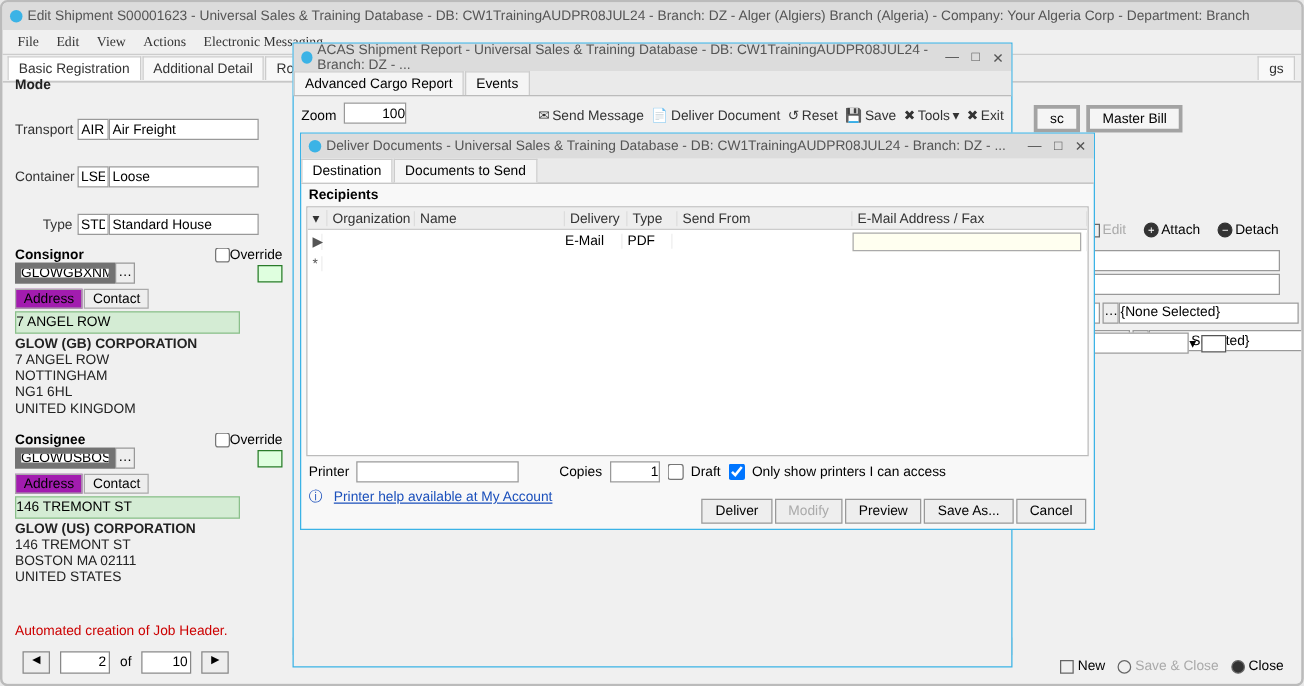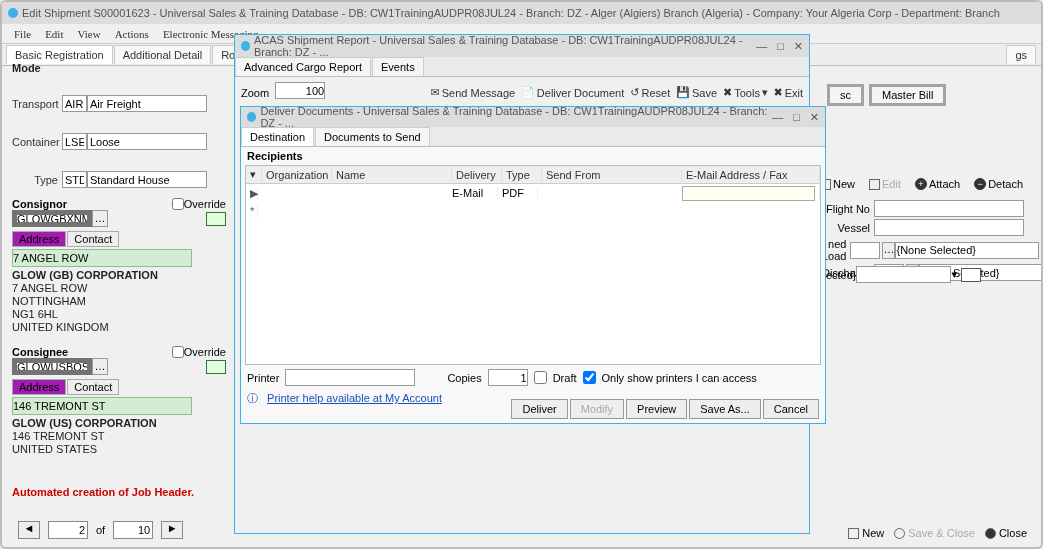--- a/index.html
+++ b/index.html
@@ -28,21 +28,21 @@
 .envelope { width: 20px; height: 14px; border: 1px solid #2a7a2a; background: #dfffdf; margin-left: 4px; }
 .code-row { display: flex; align-items: center; }
 .code-row input { width: 80px; height: 17px; border: 5px solid #737373; }
 .code-row .search-btn { width: 16px; height: 17px; border: 1px solid #999; background: #eee; text-align: center; line-height: 15px; cursor: pointer; }
 .mini-tabs { display: flex; margin-top: 4px; }
 .mini-tab { padding: 1px 6px; border: 1px solid #aaa; margin-right: 1px; background: #eee; }
 .mini-tab.active { background: #a21caf; }
 .addr-input { width: 180px; height: 18px; border: 1px solid #8bbf8b; background: #d4ecd4; margin-top: 2px; }
 .addr-block { margin-top: 2px; line-height: 13px; color: #222; }
 .addr-block .b { font-weight: bold; }
-.red-note { color: #c00; font-weight: bold; margin-top: 30px; font-size: 11px; }
+.red-note { color: #c00; font-weight: normal; margin-top: 30px; font-size: 11px; }
 
 
 .right-frag { position: absolute; right: 14px; top: 82px; width: 200px; }
 .right-frag .tab-pill { display:inline-block; padding:2px 10px; border:3px solid #a3a3a3; background:#f5f5f5; margin-right:2px; }
 .right-tools { position:absolute; right:14px; top:174px; display:flex; gap:6px; align-items:center; }
 .right-tools .tool { display:flex; align-items:center; gap:2px; padding:2px 4px; }
 .circ { width:12px; height:12px; border-radius:50%; border:1px solid #333; display:inline-flex; align-items:center; justify-content:center; font-size:9px; }
 .circ.plus { background:#333; color:#fff; }
 .circ.minus { background:#333; color:#fff; }
 .right-fields { position:absolute; right:14px; top:198px; width:205px; }
@@ -69,21 +69,21 @@
 .win2 .title-btns { margin-left:auto; display:flex; gap:10px; color:#555; }
 .win2 .tabrow { height:20px; display:flex; border-bottom:1px solid #bbb; background:#eaeaea; }
 .win2 .tabrow .t { padding:3px 8px; border:1px solid #ccc; border-bottom:none; margin-right:1px; background:#f5f5f5; }
 .win2 .toolbar { height:22px; display:flex; align-items:flex-end; padding:0 6px; gap:4px; }
 .win2 .toolbar .lbl { margin-right:2px; }
 .win2 .toolbar input { width:50px; height:17px; border:1px solid #999; text-align:right; }
 .win2 .toolbar .btns { margin-left:auto; display:flex; gap:6px; }
 .win2 .toolbar .btns span { display:flex; align-items:center; gap:2px; color:#333; }
 
 
-.win3 { position:absolute; left:238px; top:104px; width:586px; height:318px; background:#f8f8f8; border:1px solid #3bb3e6; box-shadow:none; }
+.win3 { position:absolute; left:238px; top:104px; width:636px; height:318px; background:#f8f8f8; border:1px solid #3bb3e6; box-shadow:none; }
 .win3 .titlebar { background:#dcdcdc; height:20px; }
 .win3 .titlebar .title-btns { margin-left:auto; display:flex; gap:10px; color:#555; }
 .win3 .tabrow { height:20px; display:flex; border-bottom:1px solid #bbb; background:#eaeaea; }
 .win3 .tabrow .t { padding:3px 8px; border:1px solid #ccc; border-bottom:none; margin-right:1px; background:#f5f5f5; }
 .win3 .tabrow .t.active { background:#fff; }
 .reciplbl { font-weight:bold; padding:3px 6px; }
 .grid { border:1px solid #bbb; margin:0 4px; height:200px; background:#fff; position:relative; overflow:auto; }
 .grid-h { display:flex; background:#eee; border-bottom:1px solid #ccc; height:18px; align-items:center; }
 .grid-h div { padding:0 4px; border-right:1px solid #ddd; color:#333; }
 .col-exp{width:16px;} .col-org{width:70px;} .col-name{width:120px;} .col-del{width:50px;} .col-type{width:40px;} .col-from{width:140px;} .col-email{flex:1;}
@@ -187,20 +187,21 @@
       <span class="envelope"></span>
     </div>
     <div class="mini-tabs">
       <div class="mini-tab active">Address</div>
       <div class="mini-tab">Contact</div>
     </div>
     <input class="addr-input" value="146 TREMONT ST" style="">
     <div class="addr-block">
       <div class="b">GLOW (US) CORPORATION</div>
       <div>146 TREMONT ST</div>
+        <div>BOSTON MA 02111</div>
         <div>UNITED STATES</div>
     </div>
 
     <div class="red-note">Automated creation of Job Header.</div>
   </div>
 
   <div class="right-frag">
     <span class="tab-pill">sc</span>
     <span class="tab-pill">Master Bill</span>
   </div>

